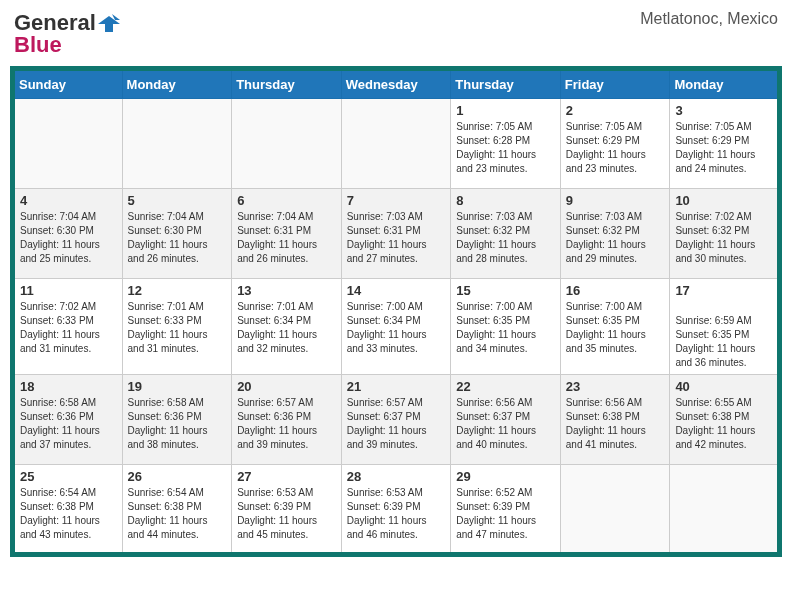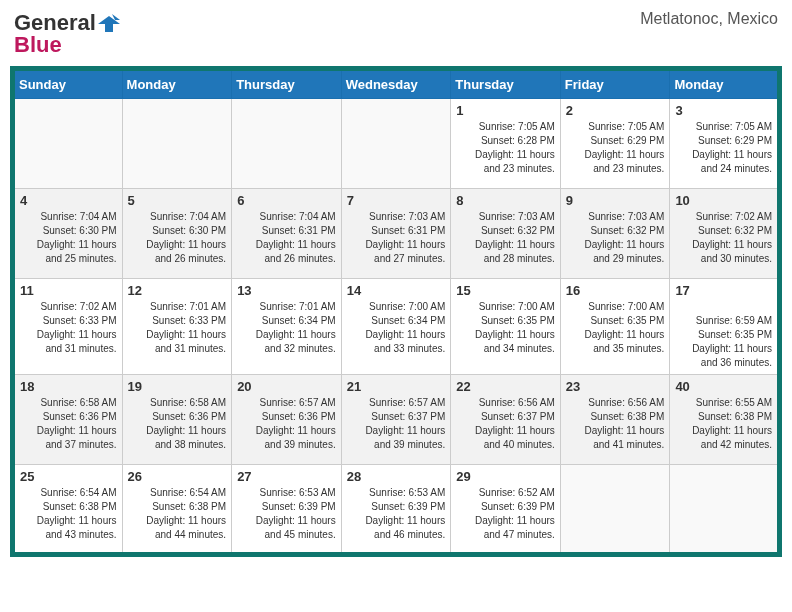--- a/index.html
+++ b/index.html
@@ -59,21 +59,20 @@
     .day-num {
       font-size: 13px;
       font-weight: bold;
       display: block;
       margin-bottom: 2px;
     }
     .day-info {
       font-size: 10px;
       line-height: 1.4;
       color: #333;
-      text-align: right;
     }
     .row-shaded td {
       background: #f2f2f2;
     }
     .empty-cell {
       background: #f9f9f9;
     }
   </style>
 </head>
 <body>

